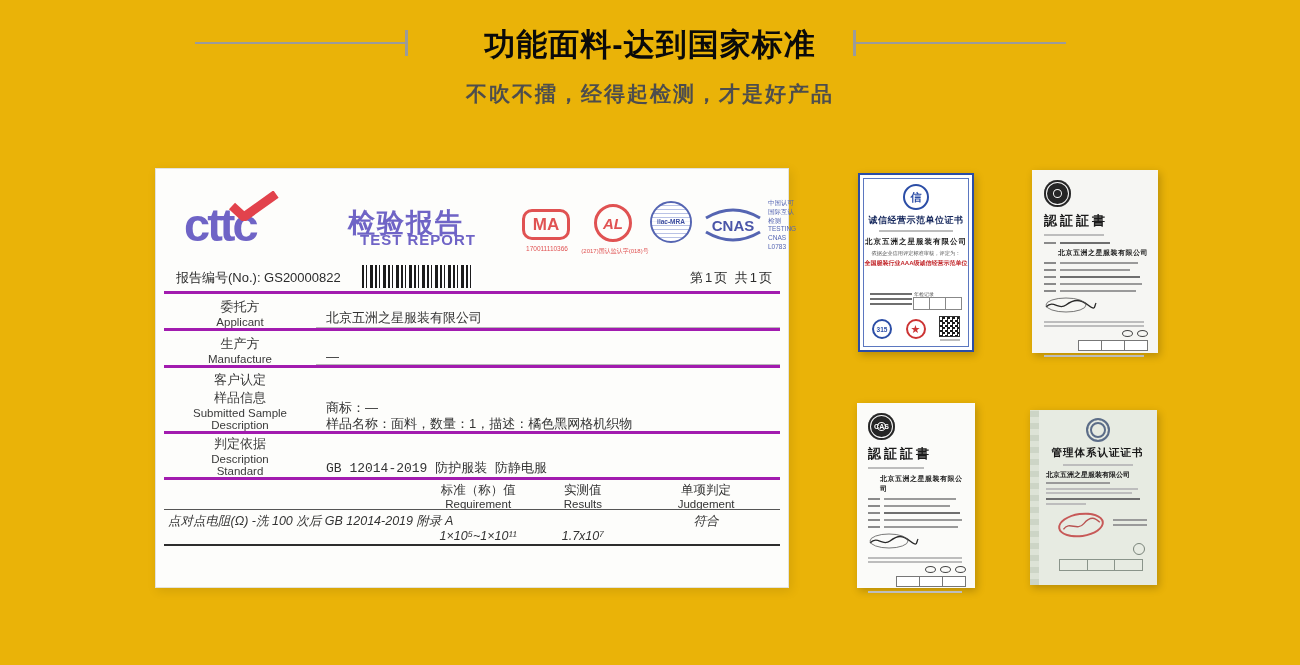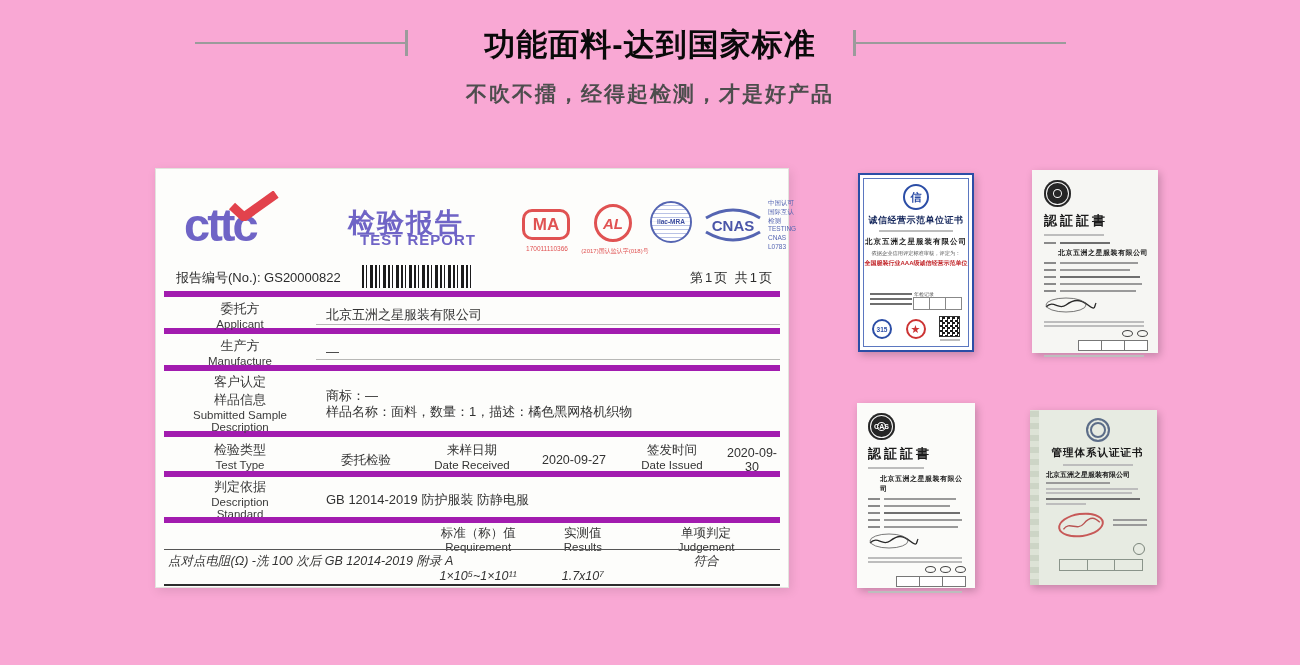--- a/index.html
+++ b/index.html
@@ -1,18 +1,18 @@
 <!DOCTYPE html>
 <html><head>
 <meta charset="utf-8">
 <style>
   * { margin:0; padding:0; box-sizing:border-box; }
   html,body { background:#fff; }
   body { font-family:"Liberation Sans","DejaVu Sans",sans-serif; }
-  .canvas { position:relative; width:1300px; height:665px; background:#f9a8d4; overflow:hidden; }
+  .canvas { position:relative; width:1300px; height:665px; background:#eab308; overflow:hidden; }
 
   
   .page-title { position:absolute; left:0; right:0; top:24px; text-align:center;
     font-size:31px; font-weight:bold; color:#0a0a0a; letter-spacing:1px; }
   .page-subtitle { position:absolute; left:0; right:0; top:80px; text-align:center;
     font-size:21px; font-weight:bold; color:#4d4d4d; letter-spacing:2px; }
   .deco-h { position:absolute; height:2px; background:#9b9b9b; top:42px; }
   .deco-v { position:absolute; width:3px; height:26px; background:#9b9b9b; top:30px; }
 
   
@@ -41,21 +41,21 @@
   .stamp-cnas { position:absolute; left:546px; top:38px; }
   .cnas-side { position:absolute; left:612px; top:30px; font-size:6.5px; color:#5565b2; line-height:1.35; }
 
   .report-no-row { position:absolute; left:20px; right:12px; top:96px; height:24px; }
   .report-no { position:absolute; left:0; top:4px; font-size:13px; color:#2b2b2b; }
   .barcode { position:absolute; left:186px; top:0; width:112px; height:23px;
     background:repeating-linear-gradient(90deg,#1c1c1c 0 2px,#fff 2px 4px,#1c1c1c 4px 5px,#fff 5px 8px,#1c1c1c 8px 11px,#fff 11px 13px); }
   .page-info { position:absolute; right:2px; top:4px; font-size:13px; color:#2b2b2b; letter-spacing:2px; }
 
   .tbl { position:absolute; left:8px; right:8px; top:122px; }
-  .trow { display:flex; border-top:6px solid #a21caf; align-items:center; }
+  .trow { display:flex; border-top:3px solid #a21caf; align-items:flex-end; }
   .lbl { width:152px; text-align:center; color:#3a3a3a; padding-top:4px; }
   .lbl .cn { font-size:13px; }
   .lbl .en { font-size:11.5px; }
   .val { flex:1; padding:5px 2px 0 10px; font-size:13px; color:#333; }
   .uline { border-bottom:1px solid #b8b8b6; }
   .row-a { height:37px; } .row-m { height:37px; }
   .row-s { height:66px; } .row-s .val div { line-height:15.5px; }
   .row-t { height:40px; } .row-p { height:46px; }
   .cell { text-align:center; padding-top:5px; font-size:12.5px; color:#333; }
   .c1{width:100px;} .c2{width:112px;} .c3{width:92px;} .c4{width:104px;} .c5{flex:1;}
@@ -187,45 +187,28 @@
           <div class="cn">样品信息</div>
           <div class="en">Submitted Sample</div>
           <div class="en">Description</div>
         </div>
         <div class="val">
           <div>商标：—</div>
           <div>样品名称：面料，数量：1，描述：橘色黑网格机织物</div>
         </div>
       </div>
 
-      <div class="trow row-t">
-        <div class="lbl">
-          <div class="cn">检验类型</div>
-          <div class="en">Test Type</div>
-        </div>
-        <div class="cell c1" style="padding-top:12px;">委托检验</div>
-        <div class="cell c2">
-          <div style="font-size:12.5px;">来样日期</div>
-          <div style="font-size:11.5px;">Date Received</div>
-        </div>
-        <div class="cell c3" style="padding-top:12px;">2020-09-27</div>
-        <div class="cell c4">
-          <div style="font-size:12.5px;">签发时间</div>
-          <div style="font-size:11.5px;">Date Issued</div>
-        </div>
-        <div class="cell c5" style="padding-top:12px;">2020-09-30</div>
-      </div>
 
       <div class="trow row-p">
         <div class="lbl">
           <div class="cn">判定依据</div>
           <div class="en">Description</div>
           <div class="en">Standard</div>
         </div>
-        <div class="val" style="">GB 12014-2019 防护服装 防静电服</div>
+        <div class="val" style="font-family:Liberation Mono, monospace;">GB 12014-2019 防护服装 防静电服</div>
       </div>
 
       <div class="trow row-rh">
         <span class="rh" style="left:51%;">
           <span>标准（称）值</span><br>
           <span style="font-size:11.5px;">Requirement</span>
         </span>
         <span class="rh" style="left:68%;">
           <span>实测值</span><br>
           <span style="font-size:11.5px;">Results</span>

